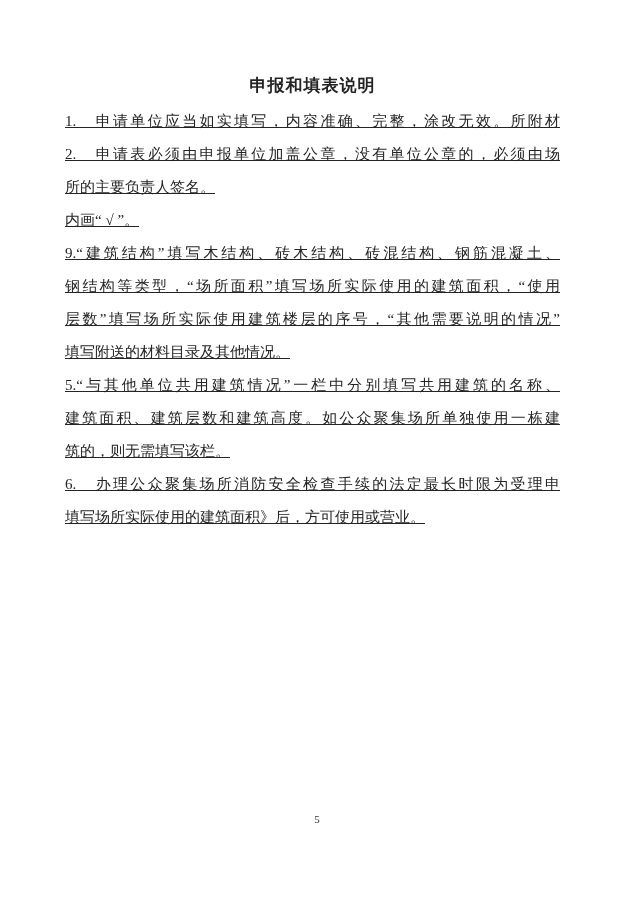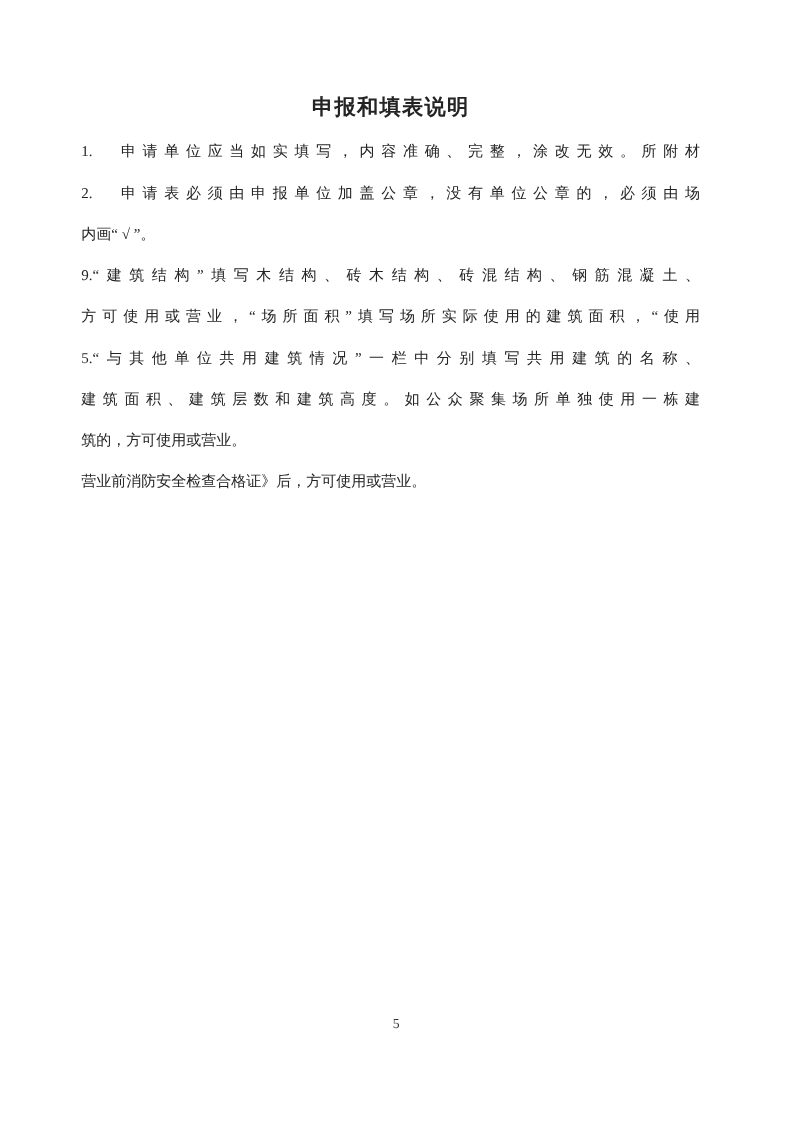--- a/index.html
+++ b/index.html
@@ -21,21 +21,22 @@
   }
   .doc-title {
     font-size: 17px;
     line-height: 20px;
     font-weight: bold;
     text-align: center;
     letter-spacing: 1px;
   }
   .doc-body {
     margin-top: 9px;
-    font-size: 12px;
+    font-size: 15px;
+    text-decoration: underline;
   }
   .para {
     margin: 0;
   }
   .line {
     height: 33px;
     line-height: 33px;
     text-align: justify;
     text-align-last: justify;
     overflow: hidden;
@@ -60,32 +61,36 @@
 
 <div class="page" style="background: rgb(255, 255, 255); color: rgb(36, 36, 36);">
   <div class="doc-title">申报和填表说明</div>
 
   <div class="doc-body" id="instructions">
       <div class="para">
         <div class="line">1.　申请单位应当如实填写，内容准确、完整，涂改无效。所附材</div>
       </div>
       <div class="para">
         <div class="line">2.　申请表必须由申报单位加盖公章，没有单位公章的，必须由场</div>
+        <div class="line last">所的主要负责人签名。</div>
       </div>
       <div class="para">
         <div class="line last">内画“ √ ”。</div>
       </div>
       <div class="para">
         <div class="line">9.“建筑结构”填写木结构、砖木结构、砖混结构、钢筋混凝土、</div>
-        <div class="line">方可使用或营业，“场所面积”填写场所实际使用的建筑面积，“使用</div>
+        <div class="line">钢结构等类型，“场所面积”填写场所实际使用的建筑面积，“使用</div>
+        <div class="line">层数”填写场所实际使用建筑楼层的序号，“其他需要说明的情况”</div>
+        <div class="line last">填写附送的材料目录及其他情况。</div>
       </div>
       <div class="para">
         <div class="line">5.“与其他单位共用建筑情况”一栏中分别填写共用建筑的名称、</div>
         <div class="line">建筑面积、建筑层数和建筑高度。如公众聚集场所单独使用一栋建</div>
-        <div class="line last">筑的，方可使用或营业。</div>
+        <div class="line last">筑的，则无需填写该栏。</div>
       </div>
       <div class="para">
-        <div class="line last">营业前消防安全检查合格证》后，方可使用或营业。</div>
+        <div class="line">6.　办理公众聚集场所消防安全检查手续的法定最长时限为受理申</div>
+        <div class="line last">填写场所实际使用的建筑面积》后，方可使用或营业。</div>
       </div>
     </div>
 
   <div class="page-number">5</div>
 </div>
 
 </body></html>

